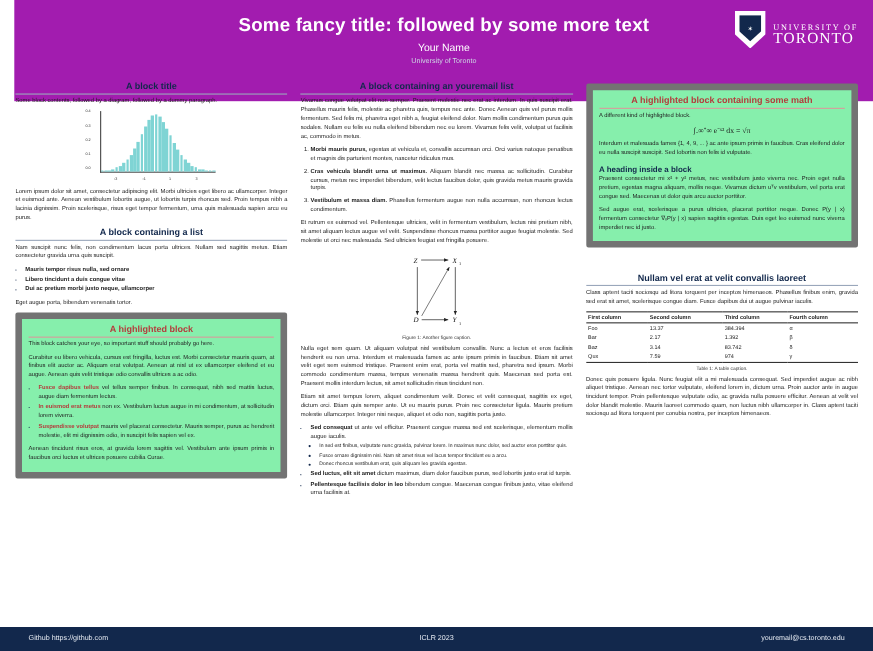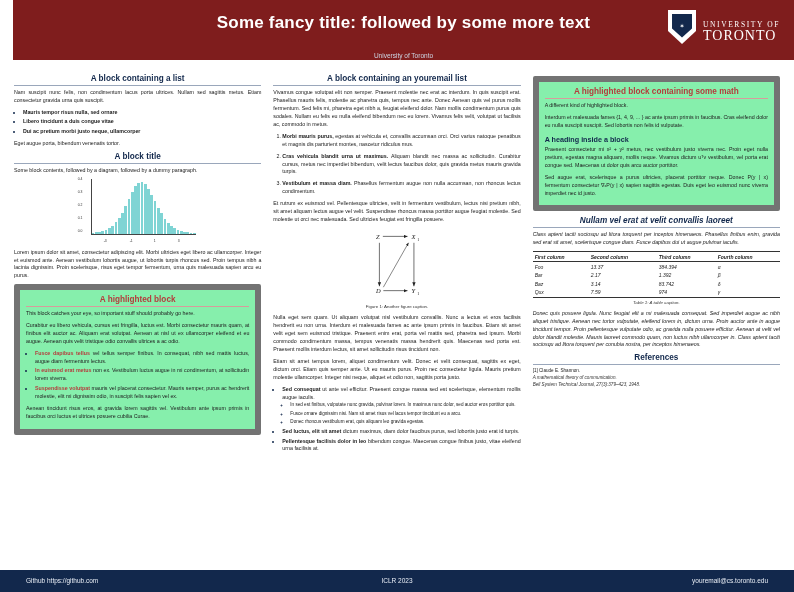--- a/index.html
+++ b/index.html
@@ -8,22 +8,22 @@
     width: 794px; height: 592px;
     background: #ffffff;
     font-family: "Liberation Sans", sans-serif;
     color: #1a1a1a;
     overflow: hidden;
   }
   .poster { position: relative; width: 794px; height: 592px; background:#fff; }
 
   
   .header {
-    position:absolute; top:0; left:13px; right:0; height:60px;
-    background:#7f1d1d; color:#fff;
+    position:absolute; top:0; left:13px; right:0; height:92px;
+    background:#a21caf; color:#fff;
   }
   .header-title {
     position:absolute; top:13px; left:0; right:0;
     text-align:center; font-size:17px; font-weight:bold; letter-spacing:0.2px;
   }
   .header-author {
     position:absolute; top:38px; left:0; right:0;
     text-align:center; font-size:9.5px; font-weight:normal;
   }
   .header-affil {
@@ -125,48 +125,38 @@
   .sub-bullets { padding-left:8px; margin:1px 0 2px 0; }
   .sub-bullets li { font-size:4.6px; }
 </style>
 </head>
 <body>
 
 <div class="poster">
 
   <div class="header">
     <div class="header-title">Some fancy title: followed by some more text</div>
+    <div class="header-author">Your Name</div>
     <div class="header-affil">University of Toronto</div>
     <div class="uoft-logo">
       <div class="uoft-crest">
         <div class="shield">
           <div class="inner">✶</div>
         </div>
       </div>
       <div class="uoft-text">
         <div class="l1">UNIVERSITY OF</div>
         <div class="l2">TORONTO</div>
       </div>
     </div>
   </div>
 
   <div class="cols">
 
     <div class="col">
-
-      <div>
-        <div class="block-title">A block containing a list</div>
-        <p class="body">Nam suscipit nunc felis, non condimentum lacus porta ultrices. Nullam sed sagittis metus. Etiam consectetur gravida urna quis suscipit.</p>
-        <ul>
-          <li><b>Mauris tempor risus nulla, sed ornare</b></li>
-          <li><b>Libero tincidunt a duis congue vitae</b></li>
-          <li><b>Dui ac pretium morbi justo neque, ullamcorper</b></li>
-        </ul>
-        <p class="body">Eget augue porta, bibendum venenatis tortor.</p>
-      </div>
 
       <div>
         <div class="block-title">A block title</div>
         <p class="body">Some block contents, followed by a diagram, followed by a dummy paragraph.</p>
 
         <div class="hist-wrap">
           <div class="hist">
             <div class="ytick" style="left:0px; top:-2px;">0.4</div>
             <div class="ytick" style="left:0px; top:11px;">0.3</div>
             <div class="ytick" style="left:0px; top:24px;">0.2</div>
@@ -211,20 +201,31 @@
             <div class="xtick" style="left:26px; bottom:2px;">-3</div>
             <div class="xtick" style="left:52px; bottom:2px;">-1</div>
             <div class="xtick" style="left:76px; bottom:2px;">1</div>
             <div class="xtick" style="left:100px; bottom:2px;">3</div>
           </div>
         </div>
 
         <p class="body">Lorem ipsum dolor sit amet, consectetur adipiscing elit. Morbi ultricies eget libero ac ullamcorper. Integer et euismod ante. Aenean vestibulum lobortis augue, ut lobortis turpis rhoncus sed. Proin tempus nibh a lacinia dignissim. Proin scelerisque, risus eget tempor fermentum, urna quis malesuada sapien arcu eu purus.</p>
       </div>
 
+      <div>
+        <div class="block-title">A block containing a list</div>
+        <p class="body">Nam suscipit nunc felis, non condimentum lacus porta ultrices. Nullam sed sagittis metus. Etiam consectetur gravida urna quis suscipit.</p>
+        <ul>
+          <li><b>Mauris tempor risus nulla, sed ornare</b></li>
+          <li><b>Libero tincidunt a duis congue vitae</b></li>
+          <li><b>Dui ac pretium morbi justo neque, ullamcorper</b></li>
+        </ul>
+        <p class="body">Eget augue porta, bibendum venenatis tortor.</p>
+      </div>
+
       <div class="hl-block">
         <div class="hl-title">A highlighted block</div>
         <p class="body"><span>This block catches your eye, so important stuff should probably go here.</span></p>
         <p class="body">Curabitur eu libero vehicula, cursus est fringilla, luctus est. Morbi consectetur mauris quam, at finibus elit auctor ac. Aliquam erat volutpat. Aenean at nisl ut ex ullamcorper eleifend et eu augue. Aenean quis velit tristique odio convallis ultrices a ac odio.</p>
         <ul>
           <li><span class="em-red">Fusce dapibus tellus</span><span> vel tellus semper finibus. In consequat, nibh sed mattis luctus, augue diam fermentum lectus.</span></li>
           <li><span class="em-red">In euismod erat metus</span><span> non ex. Vestibulum luctus augue in mi condimentum, at sollicitudin lorem viverra.</span></li>
           <li><span class="em-red">Suspendisse volutpat</span><span> mauris vel placerat consectetur. Mauris semper, purus ac hendrerit molestie, elit mi dignissim odio, in suscipit felis sapien vel ex.</span></li>
         </ul>
         <p class="body">Aenean tincidunt risus eros, at gravida lorem sagittis vel. Vestibulum ante ipsum primis in faucibus orci luctus et ultrices posuere cubilia Curae.</p>
@@ -287,27 +288,28 @@
         </ul>
       </div>
 
     </div>
 
     <div class="col">
 
       <div class="hl-block">
         <div class="hl-title">A highlighted block containing some math</div>
         <p class="body">A different kind of highlighted block.</p>
+        <div class="mathline">∫₋∞⁺∞ e⁻ˣ² dx = √π</div>
         <p class="body">Interdum et malesuada fames {1, 4, 9, ... } ac ante ipsum primis in faucibus. Cras eleifend dolor eu nulla suscipit suscipit. Sed lobortis non felis id vulputate.</p>
         <div class="subhead">A heading inside a block</div>
         <p class="body">Praesent consectetur mi x² + y² metus, nec vestibulum justo viverra nec. Proin eget nulla pretium, egestas magna aliquam, mollis neque. Vivamus dictum uᵀv vestibulum, vel porta erat congue sed. Maecenas ut dolor quis arcu auctor porttitor.</p>
         <p class="body">Sed augue erat, scelerisque a purus ultricies, placerat porttitor neque. Donec P(y | x) fermentum consectetur ∇ₓP(y | x) sapien sagittis egestas. Duis eget leo euismod nunc viverra imperdiet nec id justo.</p>
       </div>
 
-      <div style="margin-top:5px;font-style:italic;">
+      <div style="margin-top:23px;">
         <div class="block-title">Nullam vel erat at velit convallis laoreet</div>
         <p class="body">Class aptent taciti sociosqu ad litora torquent per inceptos himenaeos. Phasellus finibus enim, gravida sed erat sit amet, scelerisque congue diam. Fusce dapibus dui ut augue pulvinar iaculis.</p>
 
         <table class="tbl">
           <thead>
             <tr>
               <th>First column</th>
               <th>Second column</th>
               <th>Third column</th>
               <th>Fourth column</th>
@@ -338,29 +340,20 @@
               <td>974</td>
               <td>γ</td>
             </tr>
           </tbody>
         </table>
         <div class="tblcap">Table 1: A table caption.</div>
 
         <p class="body" style="margin-top:5px;">Donec quis posuere ligula. Nunc feugiat elit a mi malesuada consequat. Sed imperdiet augue ac nibh aliquet tristique. Aenean nec tortor vulputate, eleifend lorem in, dictum urna. Proin auctor ante in augue tincidunt tempor. Proin pellentesque vulputate odio, ac gravida nulla posuere efficitur. Aenean at velit vel dolor blandit molestie. Mauris laoreet commodo quam, non luctus nibh ullamcorper in. Class aptent taciti sociosqu ad litora torquent per conubia nostra, per inceptos himenaeos.</p>
       </div>
 
-      <div>
-        <div class="block-title">References</div>
-        <div class="refs">
-          <span>[1]</span>
-          <span>Claude E. Shannon.</span><br>
-          <span class="ritalic">A mathematical theory of communication.</span><br>
-          <span class="ritalic">Bell System Technical Journal, 27(3):379–423, 1948.</span>
-        </div>
-      </div>
 
     </div>
   </div>
 
   <div class="footer">
     <span class="fl">Github  https://github.com</span>
     <span class="fc">ICLR 2023</span>
     <span class="fr">youremail@cs.toronto.edu</span>
   </div>
 

